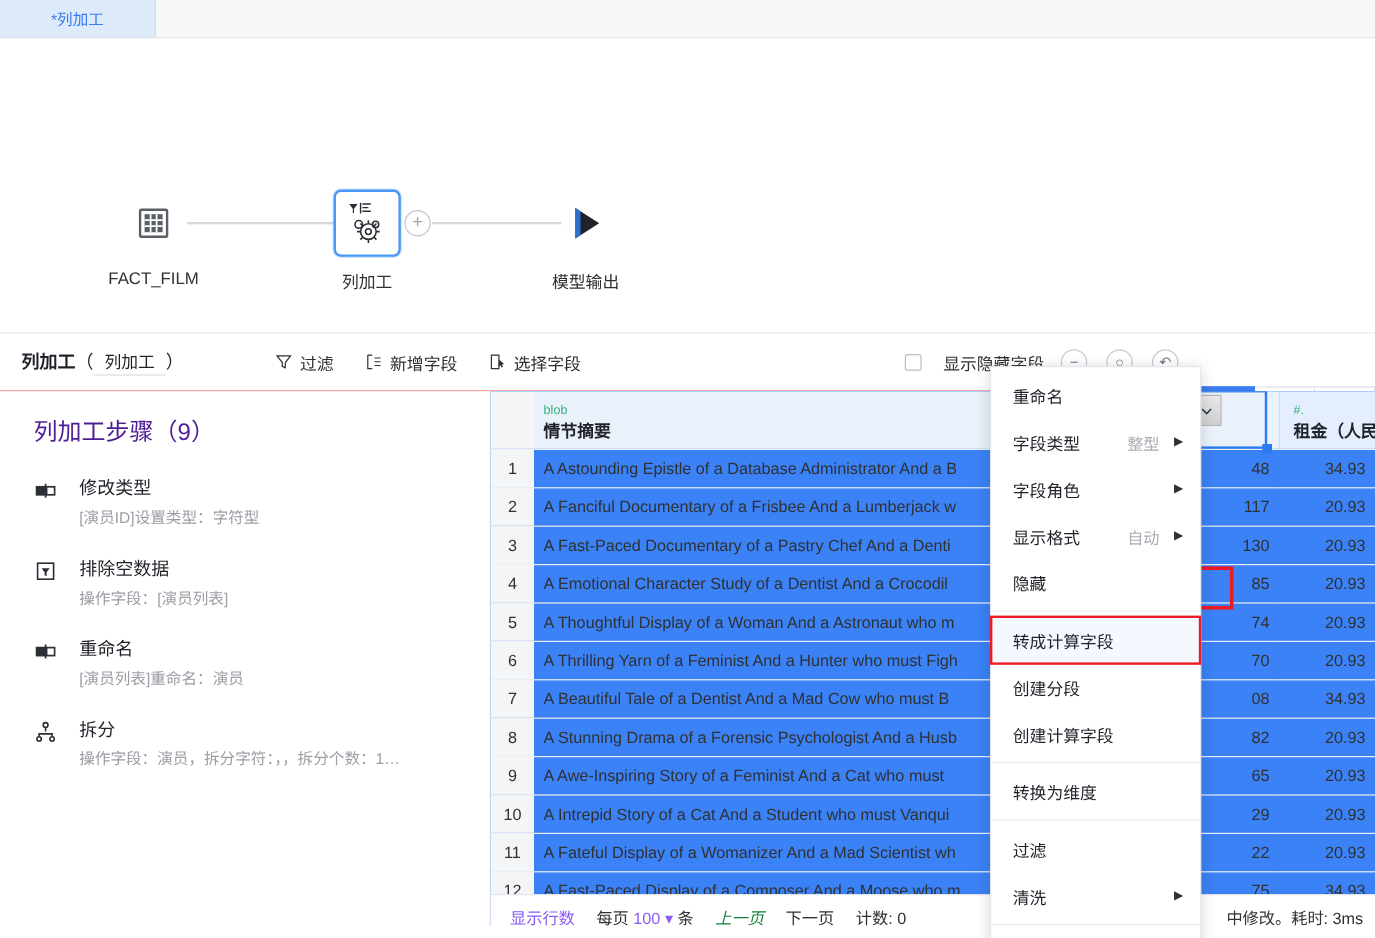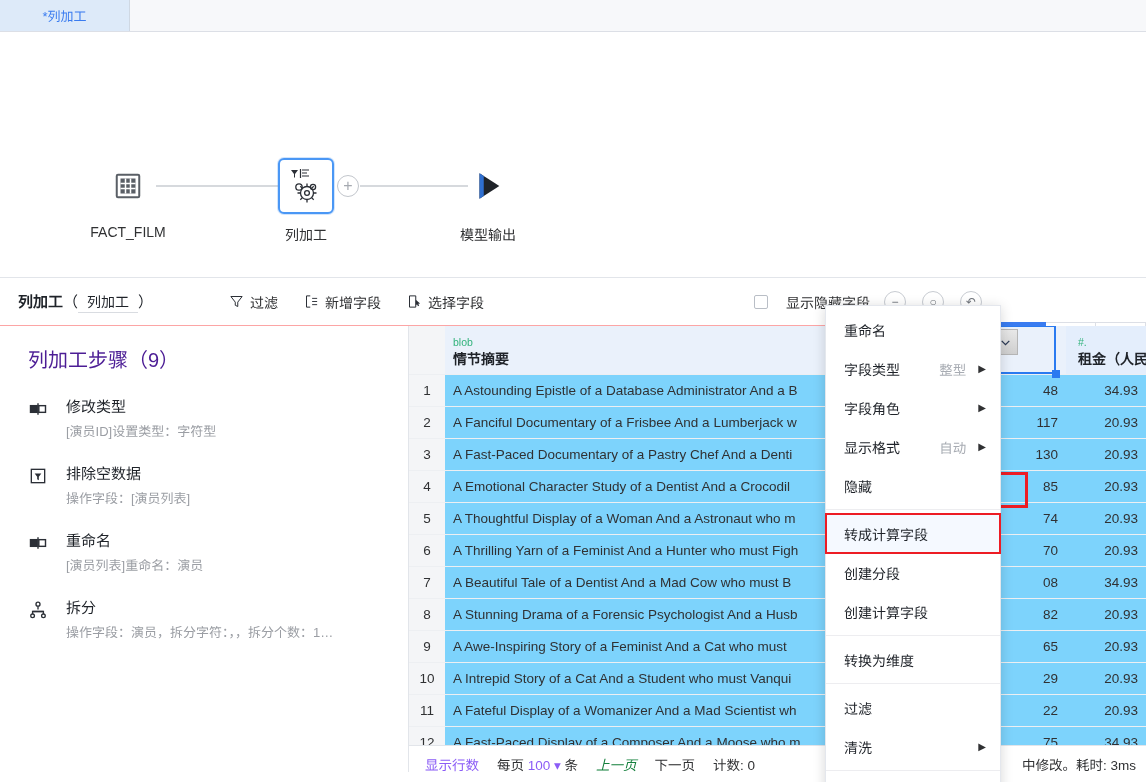--- a/index.html
+++ b/index.html
@@ -144,21 +144,21 @@
   }
   .step-ico { width: 22px; flex: 0 0 22px; padding-top: 4px; color: #303133; }
   .step-name { font-size: 15px; color: #1f2329; margin-bottom: 5px; }
   .step-desc {
     font-size: 13px; color: #9b9ea4;
     white-space: nowrap; overflow: hidden; text-overflow: ellipsis;
     max-width: 330px;
   }
 
   
-  .grid { flex: 1; position: relative; overflow: hidden; background: #7dd3fc; }
+  .grid { flex: 1; position: relative; overflow: hidden; background: #3b82f6; }
   table.dt { border-collapse: collapse; width: 100%; table-layout: fixed; }
   table.dt th, table.dt td {
     border-bottom: 1px solid #edeff2;
     font-size: 13.5px;
     color: #303133;
     font-weight: normal;
   }
   th.hd {
     background: #eaf1fb;
     height: 48px;

